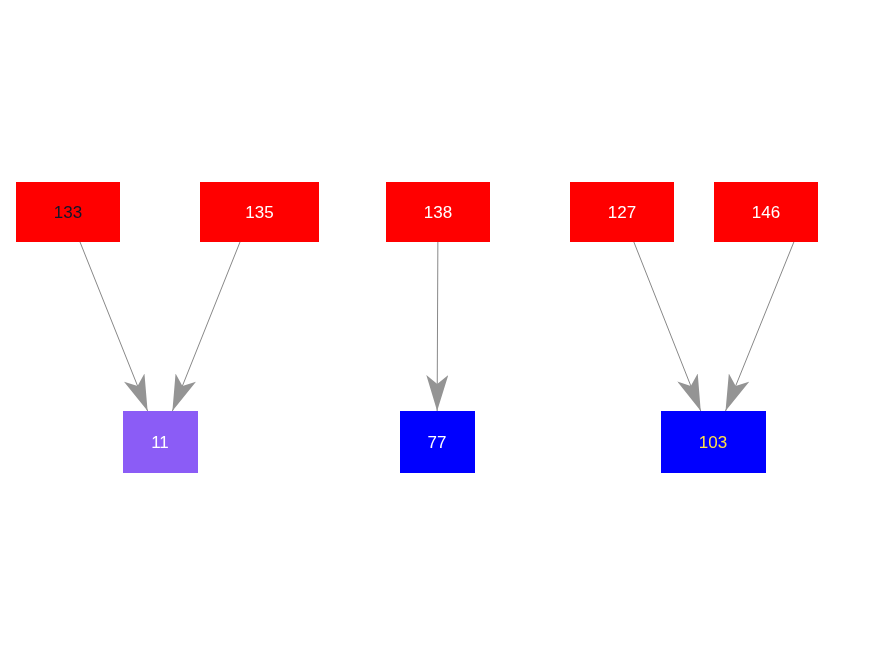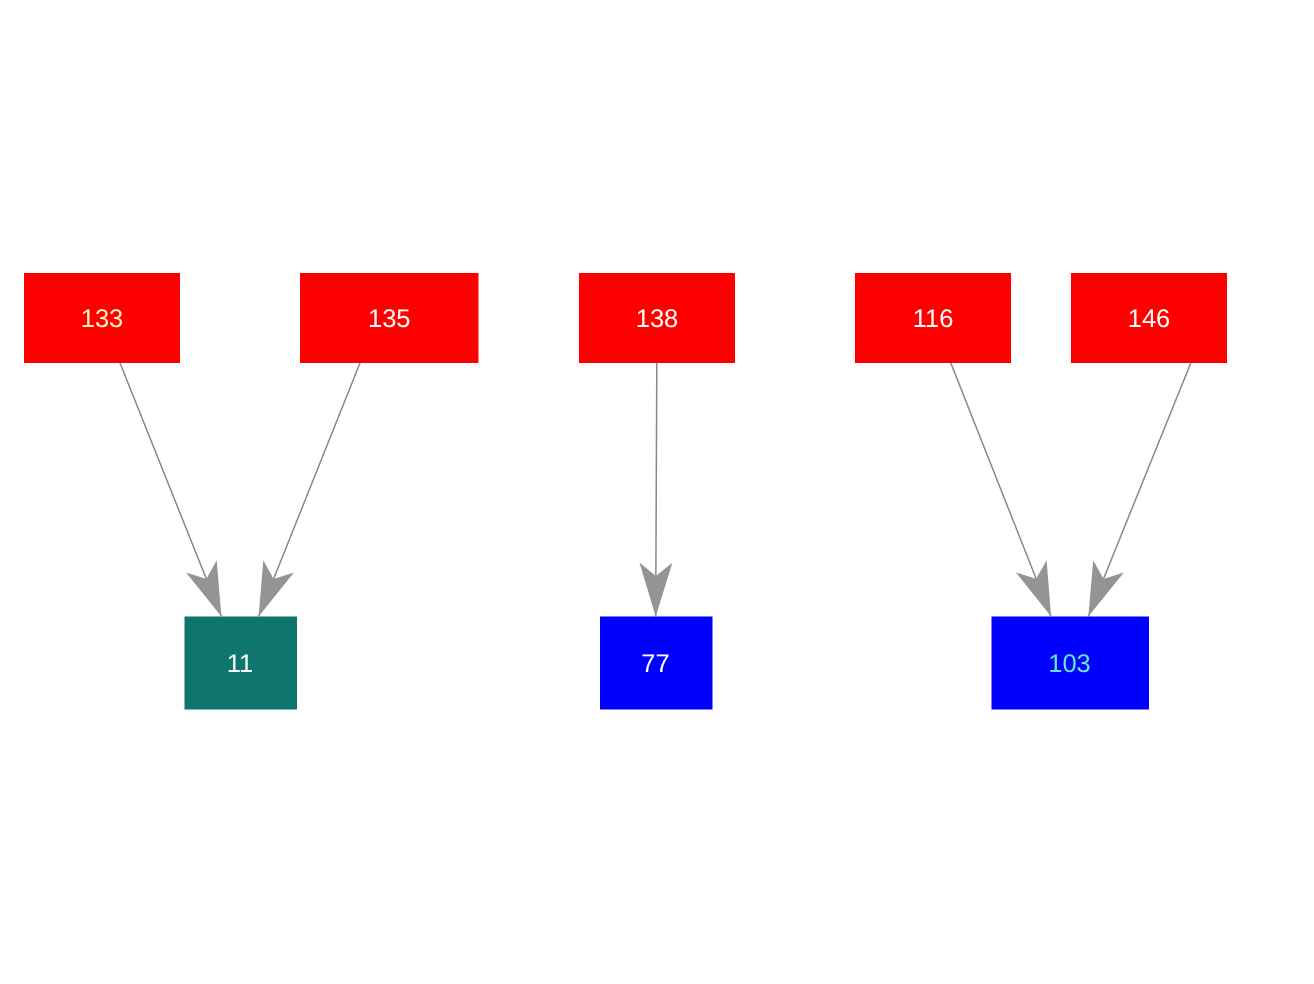--- a/index.html
+++ b/index.html
@@ -48,37 +48,37 @@
     <g id="edge-group">
         <line x1="80" y1="242" x2="147.6" y2="411" stroke="#888888" stroke-width="1" marker-end="url(#arrowhead)"></line>
         <line x1="240" y1="242" x2="172.4" y2="411" stroke="#888888" stroke-width="1" marker-end="url(#arrowhead)"></line>
         <line x1="437.8695652173913" y1="242" x2="437.1347826086957" y2="411" stroke="#888888" stroke-width="1" marker-end="url(#arrowhead)"></line>
         <line x1="633.8695652173913" y1="242" x2="700.7347826086957" y2="411" stroke="#888888" stroke-width="1" marker-end="url(#arrowhead)"></line>
         <line x1="793.8695652173913" y1="242" x2="725.5347826086957" y2="411" stroke="#888888" stroke-width="1" marker-end="url(#arrowhead)"></line>
       </g>
   </svg>
   <div id="node-layer">
       <div class="node parent" style="left: 16px; top: 182px; width: 104px; height: 60px; background: rgb(255, 0, 0);">
-        <span class="node-label" style="color: #fef9c3;">133</span>
+        <span class="node-label" style="color: #0f172a;">133</span>
       </div>
       <div class="node parent" style="left: 200px; top: 182px; width: 119px; height: 60px; background: rgb(255, 0, 0);">
         <span class="node-label" style="color: rgb(255, 255, 255);">135</span>
       </div>
       <div class="node parent" style="left: 386px; top: 182px; width: 104px; height: 60px; background: rgb(255, 0, 0);">
         <span class="node-label" style="color: rgb(255, 255, 255);">138</span>
       </div>
       <div class="node parent" style="left: 570px; top: 182px; width: 104px; height: 60px; background: rgb(255, 0, 0);">
-        <span class="node-label" style="color: rgb(255, 255, 255);">116</span>
+        <span class="node-label" style="color: rgb(255, 255, 255);">127</span>
       </div>
       <div class="node parent" style="left: 714px; top: 182px; width: 104px; height: 60px; background: rgb(255, 0, 0);">
         <span class="node-label" style="color: rgb(255, 255, 255);">146</span>
       </div>
-      <div class="node child" style="left: 122.5px; top: 411px; width: 75px; height: 62px; background: #0f766e;">
+      <div class="node child" style="left: 122.5px; top: 411px; width: 75px; height: 62px; background: #8b5cf6;">
         <span class="node-label" style="color: rgb(255, 255, 255);">11</span>
       </div>
       <div class="node child" style="left: 399.5px; top: 411px; width: 75px; height: 62px; background: rgb(0, 0, 255);">
         <span class="node-label" style="color: rgb(255, 255, 255);">77</span>
       </div>
       <div class="node child" style="left: 660.5px; top: 411px; width: 105px; height: 62px; background: rgb(0, 0, 255);">
-        <span class="node-label" style="color: #5eead4;">103</span>
+        <span class="node-label" style="color: #fde047;">103</span>
       </div>
     </div>
 </div>
 
 </body></html>

